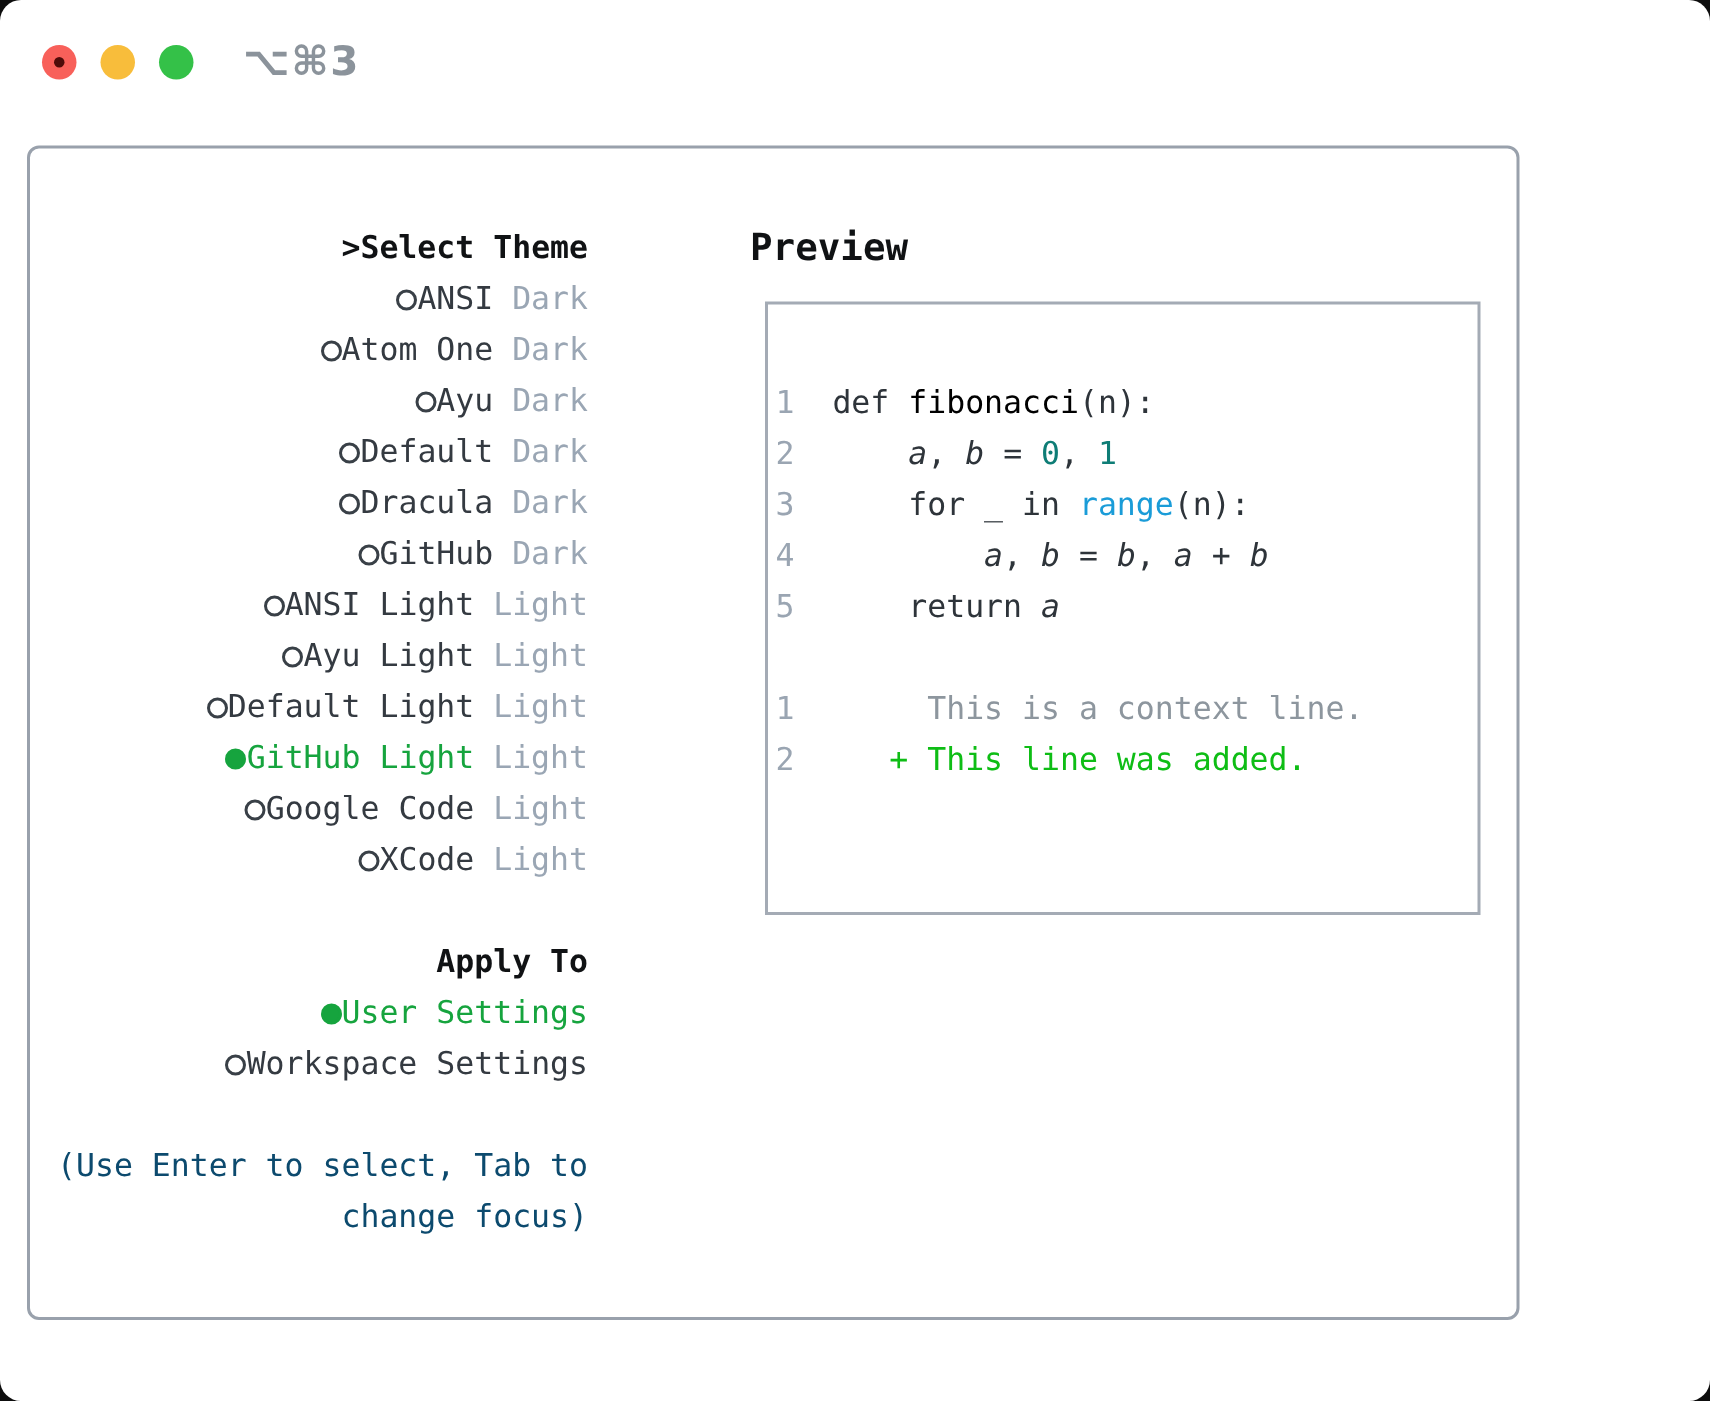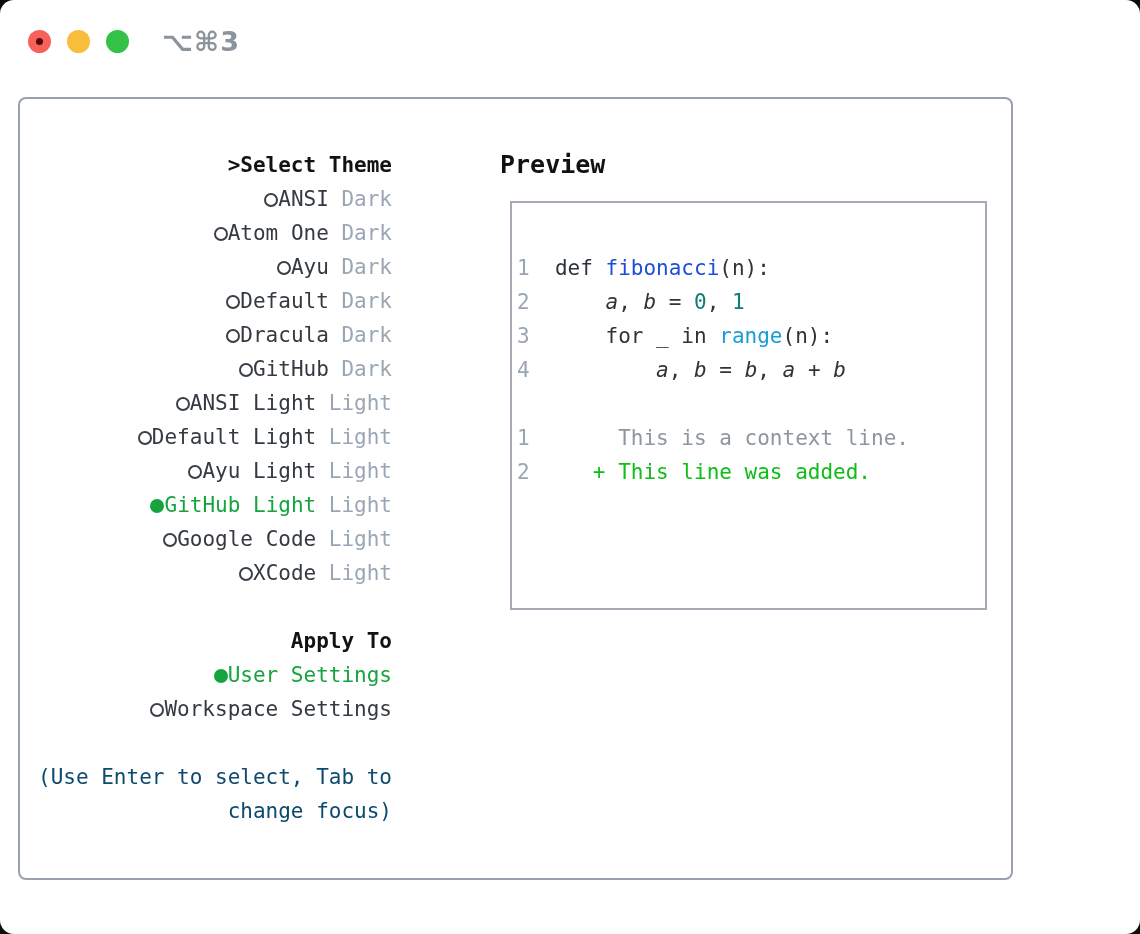--- a/index.html
+++ b/index.html
@@ -70,21 +70,21 @@
   }
   .preview-box {
     position: absolute; left: 490px; top: 102px;
     width: 477px; height: 409px;
     border: 2px solid #a4abb5;
     padding: 14px 0 0 5px;
     overflow: hidden;
   }
   .crow { height: 34px; line-height: 34px; font-size: 21px; white-space: pre; color: #2e343a; }
   .ln { display: inline-block; width: 3ch; color: #9aa5b2; }
-  .c-red  { color: #1d4ed8; margin-top: 16px; }
+  .c-red  { color: #000000; margin-top: 16px; }
   .c-teal { color: #0e7d76; }
   .c-blue { color: #1a9cd8; }
   .c-var  { font-style: italic; }
   .c-ctx  { color: #8d969e; margin-top: 10px; }
   .c-del  { color: #c93a23; }
   .c-add  { color: #0ebd15; }
 </style>
 </head>
 <body>
 
@@ -103,22 +103,22 @@
 
       <div class="row row-title"><span class="slot prompt">&gt;</span><span>Select Theme</span></div>
 
       <div class="row"><span class="slot"><span class="radio"></span></span><span class="label">ANSI</span><span class="variant">Dark</span></div>
       <div class="row"><span class="slot"><span class="radio"></span></span><span class="label">Atom One</span><span class="variant">Dark</span></div>
       <div class="row"><span class="slot"><span class="radio"></span></span><span class="label">Ayu</span><span class="variant">Dark</span></div>
       <div class="row"><span class="slot"><span class="radio"></span></span><span class="label">Default</span><span class="variant">Dark</span></div>
       <div class="row"><span class="slot"><span class="radio"></span></span><span class="label">Dracula</span><span class="variant">Dark</span></div>
       <div class="row"><span class="slot"><span class="radio"></span></span><span class="label">GitHub</span><span class="variant">Dark</span></div>
       <div class="row"><span class="slot"><span class="radio"></span></span><span class="label">ANSI Light</span><span class="variant">Light</span></div>
+      <div class="row"><span class="slot"><span class="radio"></span></span><span class="label">Ayu Light</span><span class="variant">Light</span></div>
       <div class="row"><span class="slot"><span class="radio"></span></span><span class="label">Default Light</span><span class="variant">Light</span></div>
-      <div class="row"><span class="slot"><span class="radio"></span></span><span class="label">Ayu Light</span><span class="variant">Light</span></div>
       <div class="row selected"><span class="slot"><span class="radio on"></span></span><span class="label">GitHub Light</span><span class="variant">Light</span></div>
       <div class="row"><span class="slot"><span class="radio"></span></span><span class="label">Google Code</span><span class="variant">Light</span></div>
       <div class="row"><span class="slot"><span class="radio"></span></span><span class="label">XCode</span><span class="variant">Light</span></div>
 
       <div class="spacer"></div>
 
       <div class="row row-title"><span class="slot"></span><span>Apply To</span></div>
       <div class="row selected"><span class="slot"><span class="radio on"></span></span><span class="label">User Settings</span></div>
       <div class="row"><span class="slot"><span class="radio"></span></span><span class="label">Workspace Settings</span></div>
 
@@ -134,20 +134,21 @@
       <div class="crow"></div>
 
       <div class="crow"><span class="ln">1</span><span>def </span><span class="c-red">fibonacci</span><span>(n):</span></div>
 
       <div class="crow"><span class="ln">2</span><span>    </span><span class="c-var">a</span><span>, </span><span class="c-var">b</span><span> = </span><span class="c-teal">0</span><span>, </span><span class="c-teal">1</span></div>
 
       <div class="crow"><span class="ln">3</span><span>    for _ in </span><span class="c-blue">range</span><span>(n):</span></div>
 
       <div class="crow"><span class="ln">4</span><span>        </span><span class="c-var">a</span><span>, </span><span class="c-var">b</span><span> = </span><span class="c-var">b</span><span>, </span><span class="c-var">a</span><span> + </span><span class="c-var">b</span></div>
 
+      <div class="crow"><span class="ln">5</span><span>    return </span><span class="c-var">a</span></div>
 
       <div class="crow"></div>
 
       <div class="crow"><span class="ln">1</span><span class="c-ctx">     This is a context line.</span></div>
 
 
       <div class="crow"><span class="ln">2</span><span class="c-add">   + This line was added.</span></div>
     </div>
 
   </div>

